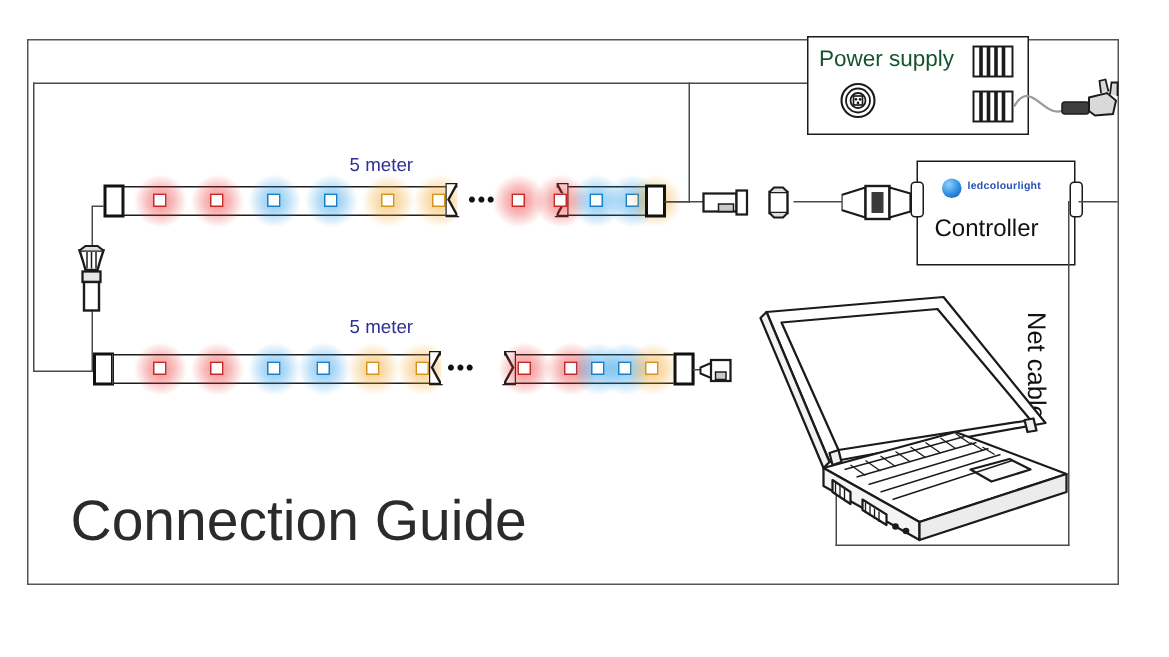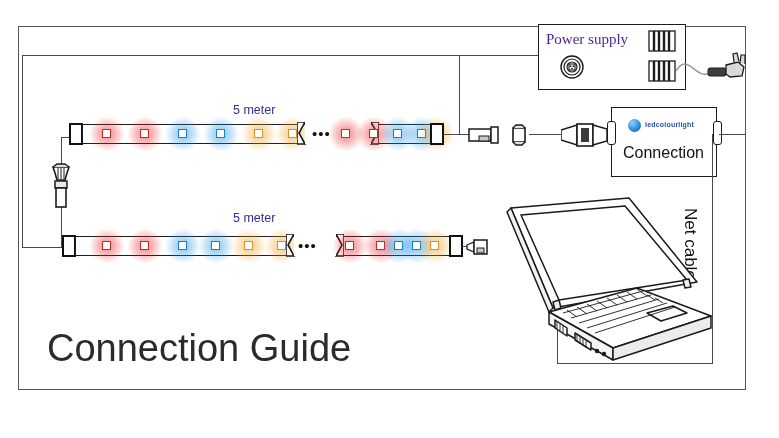--- a/index.html
+++ b/index.html
@@ -26,21 +26,21 @@
   .g-orange{background:radial-gradient(circle,rgba(240,160,30,.55) 0%,rgba(240,160,30,.30) 34%,rgba(240,160,30,0) 66%);}
   .led.c-red{border-color:#c42a2a;}
   .led.c-blue{border-color:#1780c8;}
   .led.c-orange{border-color:#d79320;}
   .dots{position:absolute;top:4px;font-size:15px;letter-spacing:1px;color:#111;line-height:10px;font-family:"Liberation Sans",sans-serif;}
 
   .meter-label{position:absolute;color:#2e3192;font-size:12.5px;font-family:"Liberation Sans",sans-serif;white-space:nowrap;}
 
   
   #power-supply{left:538px;top:24px;width:148px;height:66px;border:1.6px solid #1b1b1b;background:#fff;box-sizing:border-box;}
-  #ps-label{position:absolute;left:546px;top:31px;font-size:15px;color:#4c1d95;white-space:nowrap;font-family:Liberation Serif, serif;}
+  #ps-label{position:absolute;left:546px;top:31px;font-size:15px;color:#14532d;white-space:nowrap;}
   #ps-dial{position:absolute;left:560px;top:55px;width:24px;height:24px;}
 
   
   #controller{left:611px;top:107px;width:106px;height:70px;border:1.6px solid #1b1b1b;background:#fff;box-sizing:border-box;}
   #ctrl-logo-dot{position:absolute;left:628px;top:119px;width:13px;height:13px;border-radius:50%;
      background:radial-gradient(circle at 35% 30%,#8fd0ff 0%,#2b8fe0 55%,#14508f 100%);}
   #ctrl-brand{position:absolute;left:645px;top:121px;font-size:7px;font-weight:bold;color:#2452b5;letter-spacing:.2px;white-space:nowrap;}
   #ctrl-name{position:absolute;left:623px;top:144px;font-size:16px;color:#111;white-space:nowrap;}
 
   
@@ -174,21 +174,21 @@
     <path d="M2 26 C14 6, 22 36, 36 28" fill="none" stroke="#9a9a9a" stroke-width="1.5"></path>
     <rect x="34" y="23" width="18" height="8" rx="2" fill="#3e3e3e" stroke="#1b1b1b" stroke-width="1"></rect>
     <path d="M52 20 L64 17 L70 22 L68 31 L56 32 L52 29 Z" fill="#d9d9d9" stroke="#1b1b1b" stroke-width="1.3"></path>
     <path d="M60 17 L59 9 L63 8 L65 16" fill="#d9d9d9" stroke="#1b1b1b" stroke-width="1.2"></path>
     <path d="M66 18 L67 10 L71 10 L71 19" fill="#d9d9d9" stroke="#1b1b1b" stroke-width="1.2"></path>
   </svg>
 
   <div class="abs" id="controller"></div>
   <div class="abs" id="ctrl-logo-dot"></div>
   <div id="ctrl-brand">ledcolourlight</div>
-  <div id="ctrl-name">Connection</div>
+  <div id="ctrl-name">Controller</div>
 
   <div class="abs" style="left:607px;top:121px;width:7px;height:22px;border:1.6px solid #1b1b1b;background:#fff;border-radius:3px;"></div>
   <div class="abs" style="left:713px;top:121px;width:7px;height:22px;border:1.6px solid #1b1b1b;background:#fff;border-radius:3px;"></div>
 
   <div class="abs wire wire-h" style="left:719px;top:134px;width:26px;"></div>
   <div class="abs wire wire-v" style="left:712px;top:134px;height:230px;"></div>
   <div class="abs wire wire-h" style="left:557px;top:363px;width:156px;"></div>
   <div class="abs wire wire-v" style="left:557px;top:330px;height:34px;"></div>
   <div id="netcable">Net cable</div>
 

